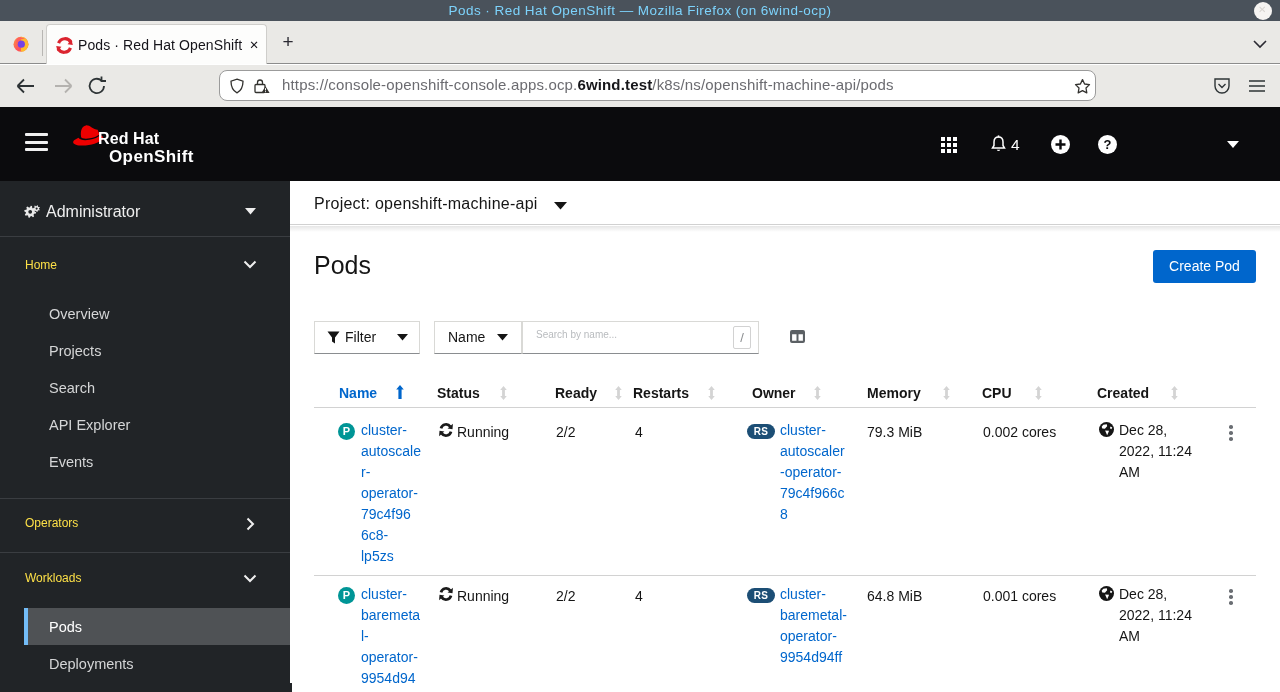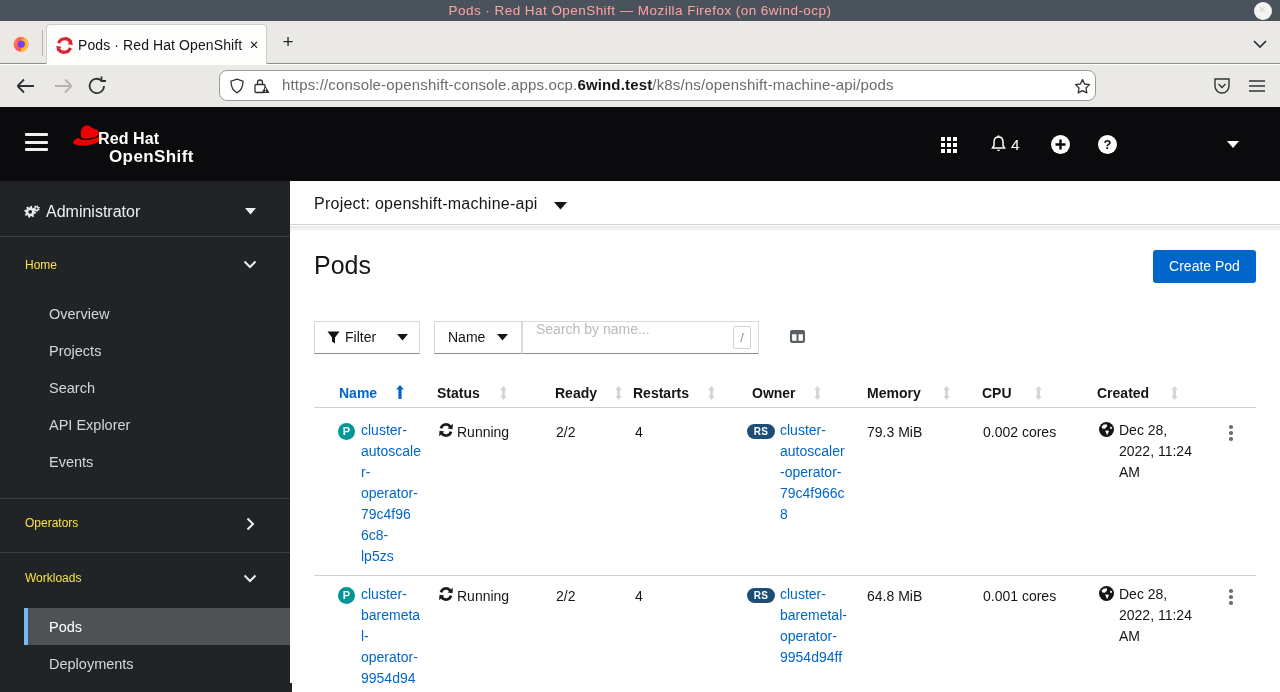--- a/index.html
+++ b/index.html
@@ -2,21 +2,21 @@
 <html><head>
 <meta charset="utf-8">
 <style>
   * { margin:0; padding:0; box-sizing:border-box; }
   html,body { width:1280px; height:692px; overflow:hidden; }
   body { font-family:"Liberation Sans", sans-serif; position:relative; background:#fff; }
   .abs { position:absolute; }
 
   
   #titlebar { left:0; top:0; width:1280px; height:21px; background:#4a525b; }
-  #titletext { width:100%; text-align:center; top:3px; color:#fca5a5; font-size:13.5px; font-weight:400; letter-spacing:0.45px; }
+  #titletext { width:100%; text-align:center; top:3px; color:#7dd3fc; font-size:13.5px; font-weight:400; letter-spacing:0.45px; }
   #closebtn { left:1254px; top:1.5px; width:18px; height:18px; border-radius:50%; background:#f6f4f2; }
   #closebtn:before { content:"\2715"; position:absolute; left:4.1px; top:2.5px; font-size:10px; color:#d8d4d0; }
 
   #tabbar { left:0; top:21px; width:1280px; height:43px; background:#eae9e6; border-bottom:1px solid #8c8c8c; }
   #fficon { left:13px; top:15px; }
   #tabsep { left:42px; top:9px; width:1px; height:26px; background:#b8b6b3; }
   #tab { left:46px; top:3px; width:221px; height:40px; background:#fdfdfc; border:1px solid #cfcecb; border-bottom:none; border-radius:4px 4px 0 0; }
   #tabfav { left:9px; top:12px; }
   #tabtitle { left:31px; top:11.5px; font-size:14px; color:#15141a; letter-spacing:0.1px; }
   #tabclose { left:199px; top:12px; width:16px; height:16px; color:#15141a; font-size:11.5px; text-align:center; line-height:16px; }
@@ -49,21 +49,21 @@
   #projshadow { left:0; top:45px; width:990px; height:6px; background:linear-gradient(to bottom, rgba(0,0,0,0.10), rgba(0,0,0,0)); }
   #projtext { left:24px; top:14px; font-size:16px; color:#151515; letter-spacing:0.25px; }
   #pagetitle { left:24px; top:69px; font-size:26px; color:#151515; transform:scaleX(0.96); transform-origin:0 0; }
   #createbtn { left:863px; top:69px; width:103px; height:33px; background:#0066cc; border-radius:3px; color:#fff; font-size:14px; text-align:center; line-height:33px; }
 
   .selbox { top:140px; height:33px; background:#fff; border:1px solid #d9d9d6; border-bottom-color:#8a8d90; }
   #filtersel { left:24px; width:106px; }
   #namesel { left:144px; width:88px; }
   #searchbox { left:232px; width:237px; }
   #slashkey { left:443px; top:145px; width:18px; height:23px; border:1px solid #d2d2d2; border-radius:2px; color:#8a8d90; font-size:13px; text-align:center; line-height:21px; }
-  #searchph { left:246px; top:140px; font-size:14px; color:#b8bbbe; }
+  #searchph { left:246px; top:148px; font-size:10px; color:#b8bbbe; }
 
   .th { top:204px; font-size:14px; font-weight:700; color:#151515; }
   .lnk { color:#0066cc; font-size:14px; }
   .cell { font-size:14px; color:#151515; }
   .wrap { line-height:21px; }
   #hdrline { left:24px; top:226px; width:942px; height:1px; background:#d2d2d2; }
   #rowline { left:24px; top:394px; width:942px; height:1px; background:#d2d2d2; }
 
   .pbadge { width:17px; height:17px; border-radius:50%; background:#009596; color:#fff; font-size:11px; font-weight:700; text-align:center; line-height:17px; }
   .rsbadge { width:28px; height:15px; border-radius:8px; background:#1c4e75; color:#fff; font-size:10px; font-weight:700; text-align:center; line-height:15px; letter-spacing:0.3px; }

